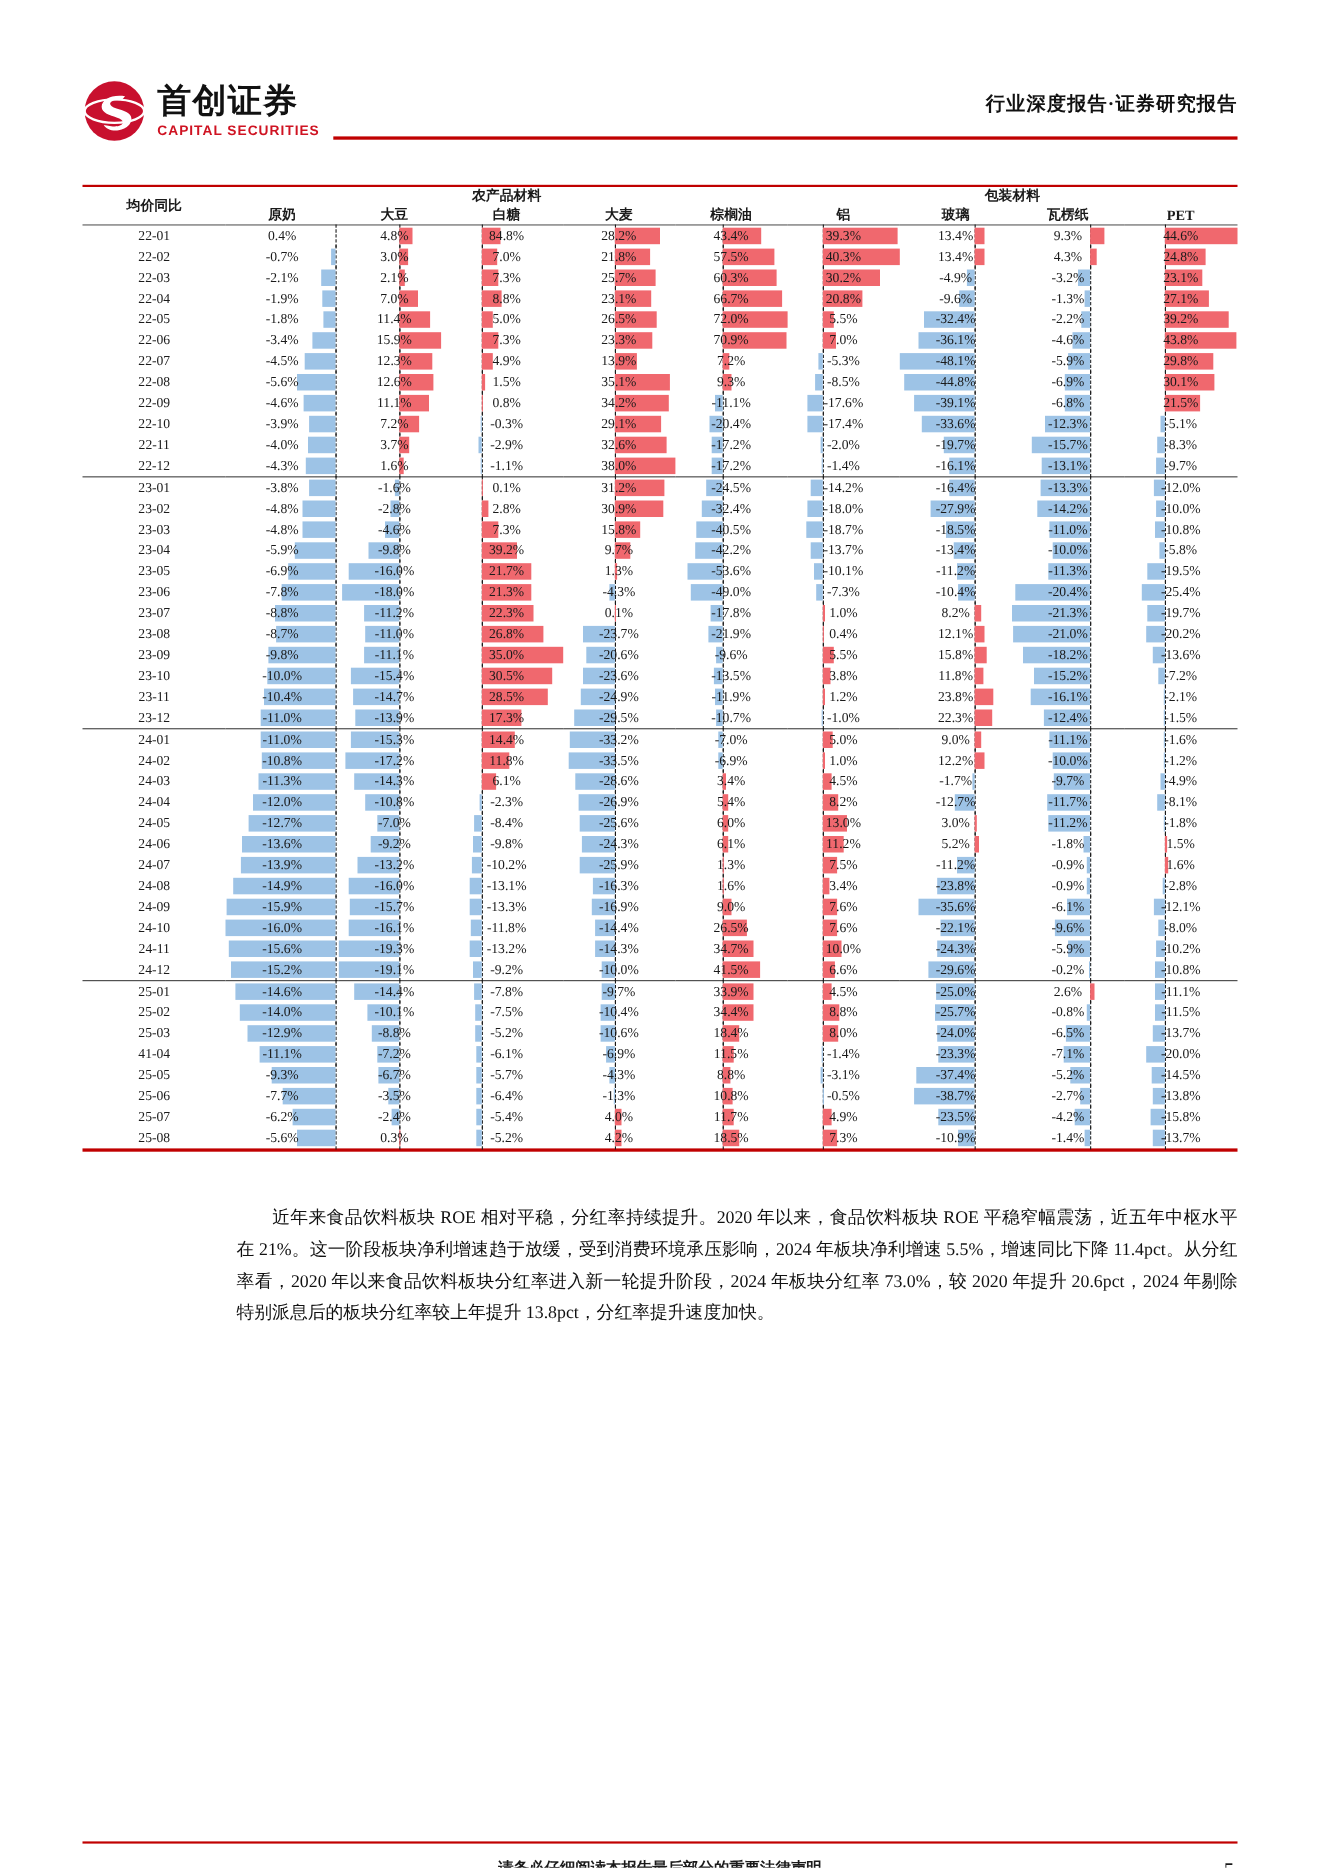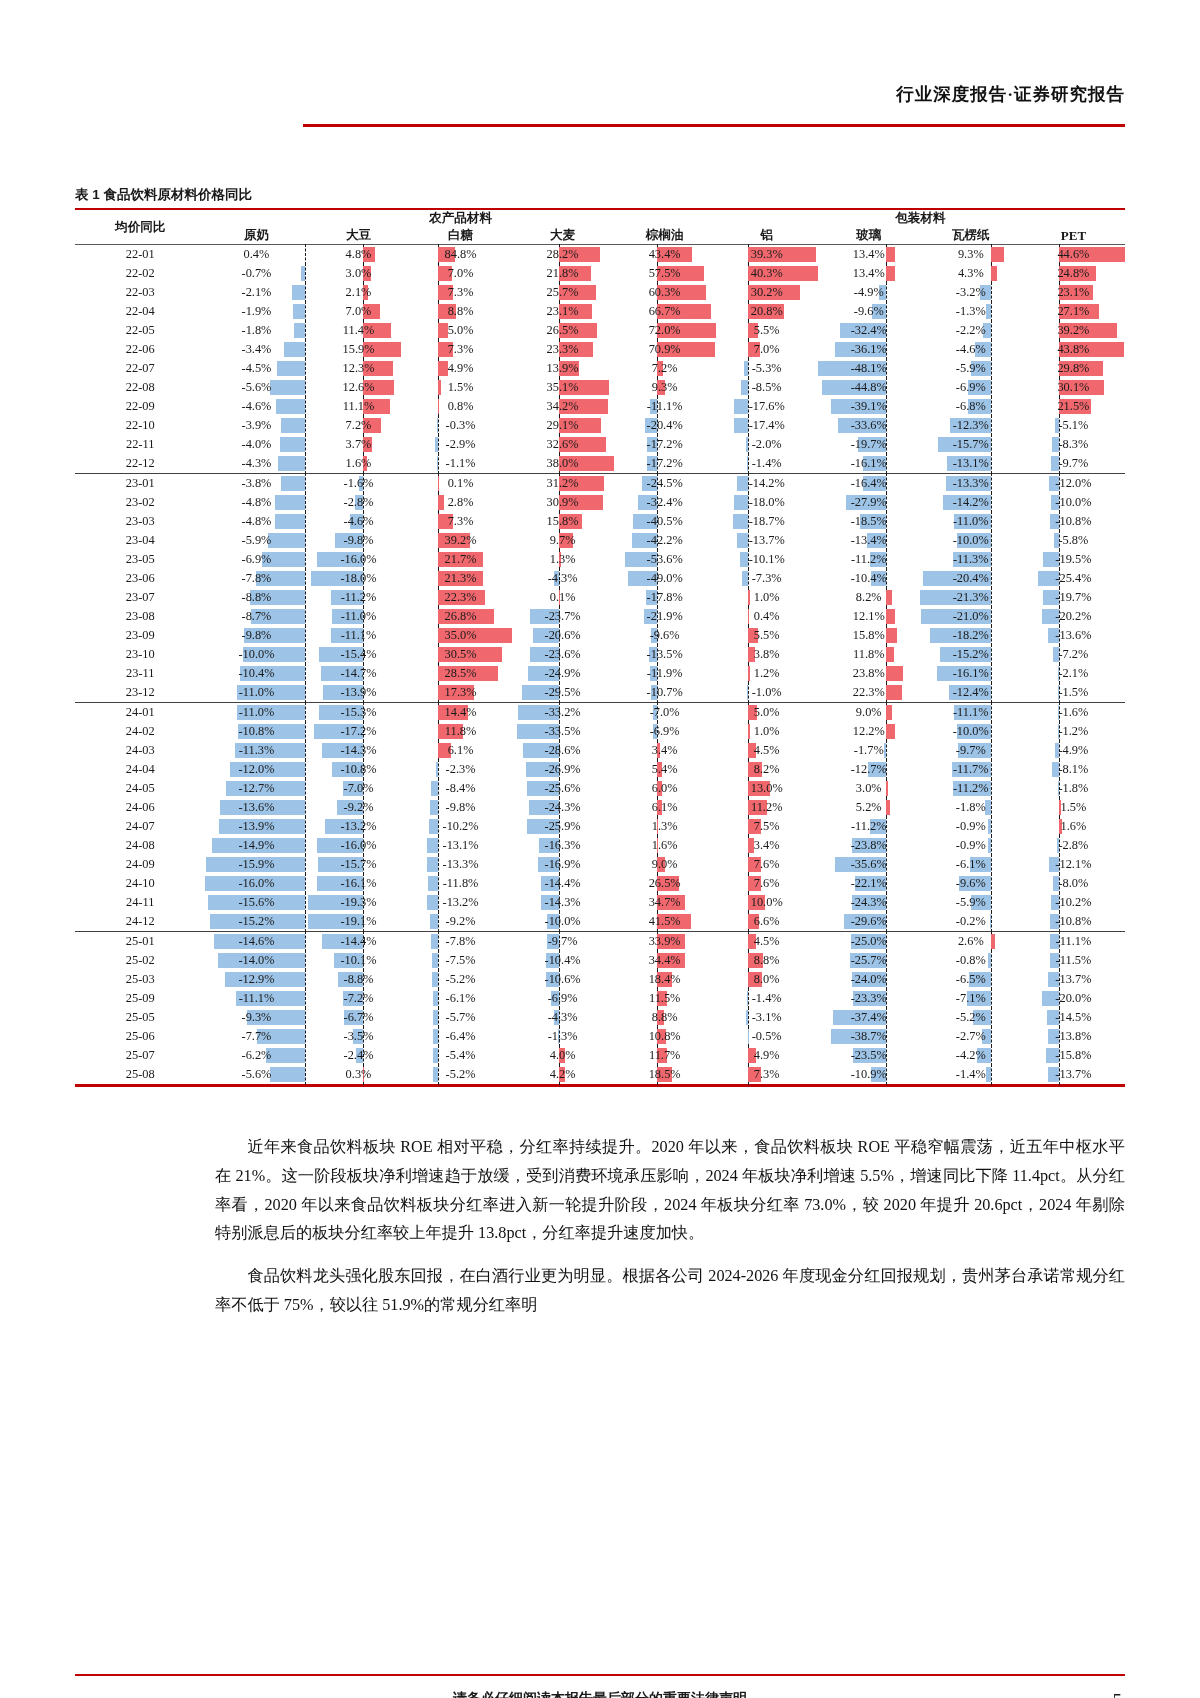--- a/index.html
+++ b/index.html
@@ -132,25 +132,37 @@
     position: absolute; right: 78px; bottom: 44px;
     font-family: "Liberation Serif", serif; font-size: 19px; color: #1a1a1a;
   }
 </style>
 </head>
 <body>
 
 <div class="page">
 
   <div class="header">
+    <div class="brand">
+      <div class="logo-mark">
+        <svg viewBox="0 0 60 60" width="58" height="58" aria-hidden="true">
+          <circle cx="30" cy="30" r="28" fill="#c8102e"></circle>
+          <path d="M40 16 C28 14 18 19 18 26 C18 32 26 34 32 36 C36 37.3 38 38.6 38 40.5 C38 43.5 33 45 27 44.2 L20 43 C22 47 28 49 34 48 C42 46.6 46 42 46 37 C46 31.5 38 29.4 32 27.6 C28 26.4 26 25 26 23.2 C26 20.4 31 19 37 19.6 Z" fill="#ffffff"></path>
+          <ellipse cx="30" cy="30" rx="28" ry="11" fill="none" stroke="#ffffff" stroke-width="2.2"></ellipse>
+        </svg>
+      </div>
+      <div class="brand-text">
+        <div class="brand-cn">首创证券</div>
+        <div class="brand-en">CAPITAL SECURITIES</div>
+      </div>
+    </div>
     <div class="header-right">行业深度报告·证券研究报告</div>
     <div class="header-rule"></div>
   </div>
 
-  <div class="table-caption">表 1 食品饮料原材料价格同比</div>
   <div class="caption-rule"></div>
 
   <div class="tbl-wrap">
     <table class="data">
       <colgroup>
         <col style="width:12.4%">
         <col style="width:9.7%">
           <col style="width:9.7%">
           <col style="width:9.7%">
           <col style="width:9.7%">
@@ -2759,21 +2771,21 @@
             </td>
             <td class="cell">
               <div class="cellbox">
                 <div class="axis" style="left: 36.29%;"></div>
                 <div class="bar neg" style="left: 25.14%; width: 11.15%;"></div>
                 <div class="valtxt">-13.7%</div>
               </div>
             </td>
           </tr>
           <tr>
-            <td class="label">25-09</td>
+            <td class="label">41-04</td>
             <td class="cell">
               <div class="cellbox">
                 <div class="axis" style="left: 97.56%;"></div>
                 <div class="bar neg" style="left: 29.88%; width: 67.68%;"></div>
                 <div class="valtxt">-11.1%</div>
               </div>
             </td>
             <td class="cell">
               <div class="cellbox">
                 <div class="axis" style="left: 54.83%;"></div>
@@ -3095,19 +3107,18 @@
               </div>
             </td>
           </tr>
         </tbody>
     </table>
   </div>
   <div class="table-bottom-rule"></div>
 
   <div class="section">
     <p class="para"><b>近年来食品饮料板块 ROE 相对平稳，分红率持续提升。</b><span>2020 年以来，食品饮料板块 ROE 平稳窄幅震荡，近五年中枢水平在 21%。这一阶段板块净利增速趋于放缓，受到消费环境承压影响，2024 年板块净利增速 5.5%，增速同比下降 11.4pct。从分红率看，2020 年以来食品饮料板块分红率进入新一轮提升阶段，2024 年板块分红率 73.0%，较 2020 年提升 20.6pct，2024 年剔除特别派息后的板块分红率较上年提升 13.8pct，分红率提升速度加快。</span></p>
-    <p class="para"><b>食品饮料龙头强化股东回报，在白酒行业更为明显。</b><span>根据各公司 2024-2026 年度现金分红回报规划，贵州茅台承诺常规分红率不低于 75%，较以往 51.9%的常规分红率明</span></p>
   </div>
 
   <div class="footer-rule"></div>
   <div class="footer-text">请务必仔细阅读本报告最后部分的重要法律声明</div>
   <div class="page-num">5</div>
 </div>
 
 </body></html>

